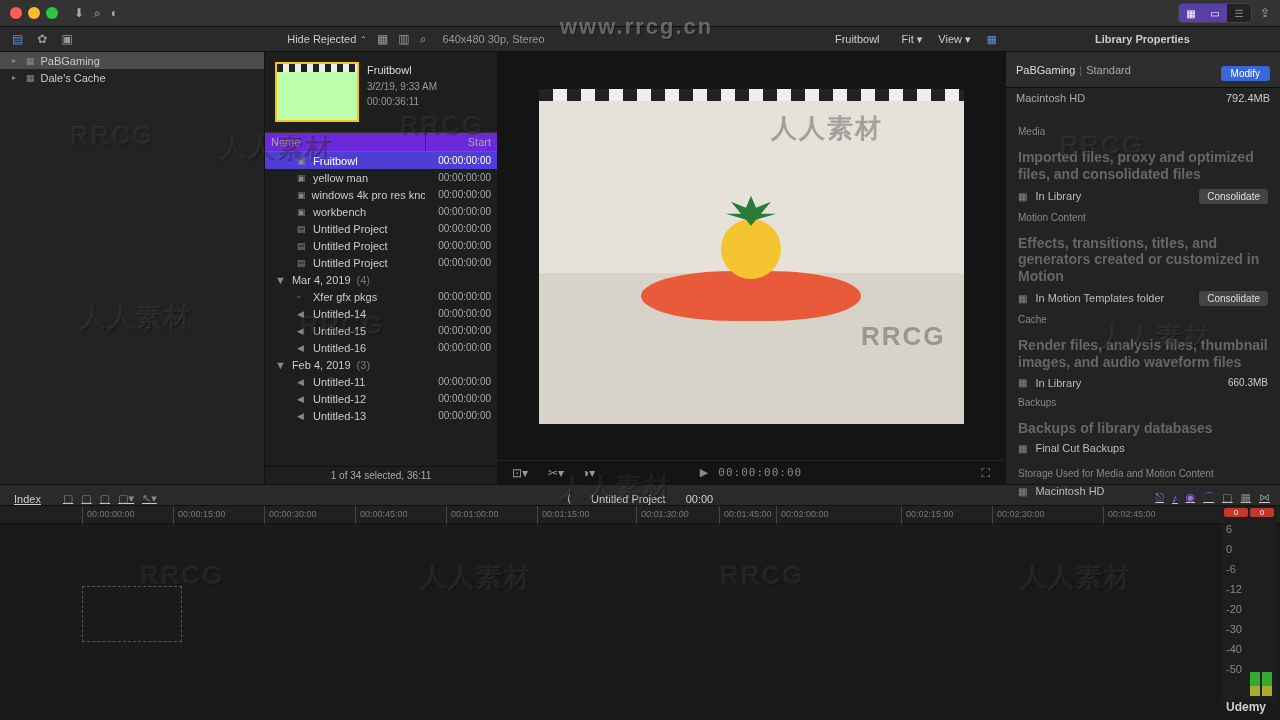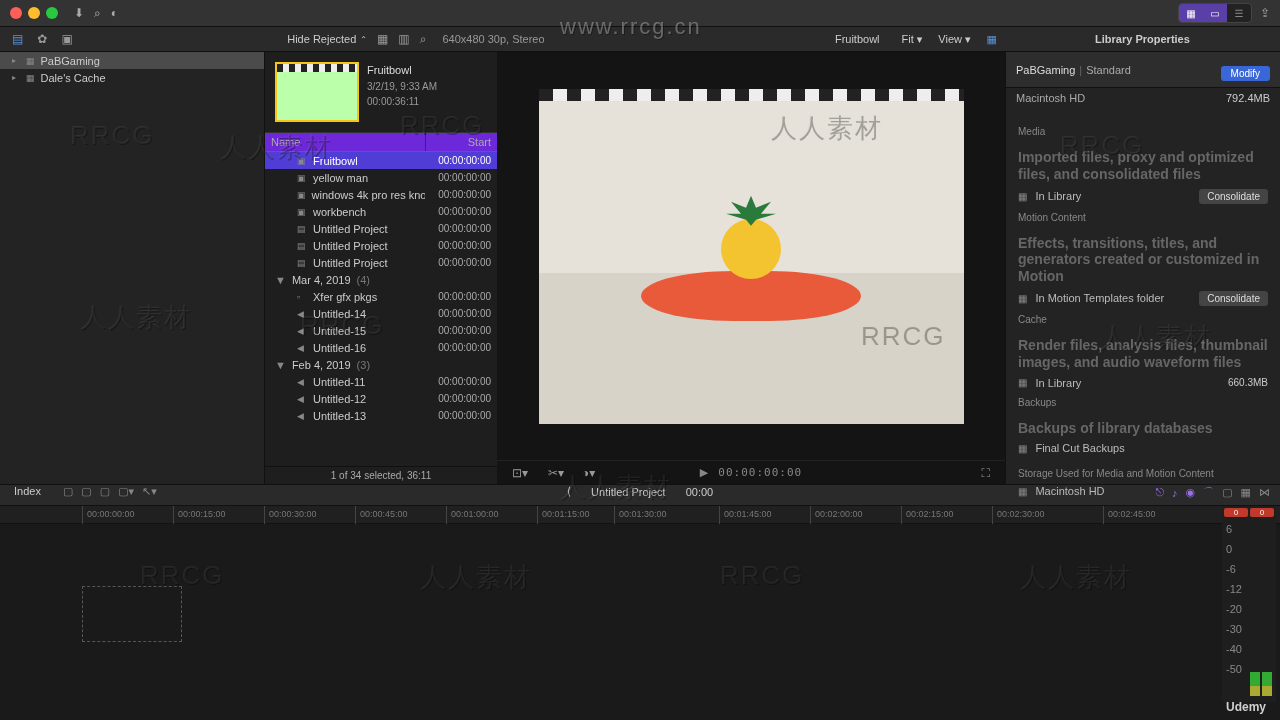--- a/index.html
+++ b/index.html
@@ -72,40 +72,40 @@
   .insp-sec { padding:10px 12px 4px; }
   .sec-hdr { display:flex; align-items:center; color:#ddd; font-size:11px; margin-bottom:2px; }
   .btn-ms { margin-left:auto; background:#444; color:#ddd; padding:2px 8px; border-radius:3px; font-size:10px; }
   .sec-lbl { color:#888; font-size:10px; margin-top:8px; }
   .sec-desc { color:#666; font-size:14px; margin-top:12px; line-height:1.2;font-weight:bold; }
   .loc-row { display:flex; align-items:center; gap:8px; margin-top:6px; color:#bbb; font-size:10px; }
   .loc-row .grid { color:#888; font-size:10px; }
   .btn-cons { margin-left:auto; background:#444; color:#ddd; padding:2px 8px; border-radius:3px; font-size:10px; }
   .sz2 { margin-left:auto; color:#ccc; font-size:10px; }
 
-  .mid-bar { height:22px; background:#2a2a2a; border-top:1px solid #111; border-bottom:1px solid #111; display:flex; align-items:flex-start; }
+  .mid-bar { height:22px; background:#2a2a2a; border-top:1px solid #111; border-bottom:1px solid #111; display:flex; align-items:flex-end;text-decoration:underline; }
   .idx { padding:0 14px; color:#ccc; font-size:11px; }
   .mid-icons { display:flex; gap:8px; padding:0 8px; color:#888; }
   .mid-center { position:absolute; left:50%; transform:translateX(-50%); display:flex; gap:20px; align-items:center; color:#ccc; }
   .mid-right { margin-left:auto; display:flex; gap:8px; padding:0 10px; color:#888; align-items:center;}
   .purple { color:#9a6fe8; }
 
   .timeline { height:214px; background:#1a1a1a; position:relative; }
   .ruler { height:18px; background:#202020; display:flex; border-bottom:1px solid #111; position:relative; }
   .tick { position:absolute; top:0; font-size:9px; color:#777; padding-left:4px; border-left:1px solid #444; height:18px; padding-top:3px; }
   .track-area { position:relative; height:140px; }
   .placeholder { position:absolute; left:82px; top:62px; width:100px; height:56px; border:1px dashed #555; }
   .meters { position:absolute; right:4px; top:0; width:54px; height:196px; background:#1e1e1e; }
   .mt-top { display:flex; gap:2px; padding:2px; }
   .mt-badge { flex:1; background:#c0392b; color:#fff; font-size:8px; text-align:center; border-radius:2px; }
   .scale { display:flex; flex-direction:column; justify-content:space-between; height:160px; padding:4px 30px 4px 4px; font-size:8px; color:#888; }
   .bars { position:absolute; right:4px; bottom:6px; width:22px; height:24px; display:flex; gap:2px; }
   .bar { flex:1; background:linear-gradient(#3a3 0 60%, #aa3 60% 100%); }
 
-  .watermark { position:absolute; color:rgba(200,200,200,0.09); font-size:26px; font-weight:normal; pointer-events:none; letter-spacing:2px; text-shadow:1px 1px 0 rgba(0,0,0,.3); }
+  .watermark { position:absolute; color:rgba(200,200,200,0.09); font-size:26px; font-weight:bold; pointer-events:none; letter-spacing:2px; text-shadow:1px 1px 0 rgba(0,0,0,.3); }
   .udemy { position:absolute; right:14px; bottom:6px; color:#cfcfcf; font-size:12px; font-weight:bold; }
 </style>
 </head>
 <body>
 
 <div class="titlebar">
   <div class="traffic red"></div>
   <div class="traffic yellow"></div>
   <div class="traffic green"></div>
   <div class="tb-ctrl">
@@ -388,23 +388,23 @@
 </div>
 
 <div class="timeline">
   <div class="ruler" id="ruler">
       <div class="tick" style="left: 82px;">00:00:00:00</div>
       <div class="tick" style="left: 173px;">00:00:15:00</div>
       <div class="tick" style="left: 264px;">00:00:30:00</div>
       <div class="tick" style="left: 355px;">00:00:45:00</div>
       <div class="tick" style="left: 446px;">00:01:00:00</div>
       <div class="tick" style="left: 537px;">00:01:15:00</div>
-      <div class="tick" style="left: 614px;">00:01:30:00</div>
+      <div class="tick" style="left: 636px; font-style: italic;">00:01:30:00</div>
       <div class="tick" style="left: 719px;">00:01:45:00</div>
-      <div class="tick" style="left: 810px;">00:02:00:00</div>
+      <div class="tick" style="left: 776px;">00:02:00:00</div>
       <div class="tick" style="left: 901px;">00:02:15:00</div>
       <div class="tick" style="left: 992px;">00:02:30:00</div>
       <div class="tick" style="left: 1083px; margin-left: 20px;">00:02:45:00</div>
     </div>
   <div class="track-area">
     <div class="placeholder"></div>
   </div>
   <div class="meters">
     <div class="mt-top">
       <div class="mt-badge">0</div>

